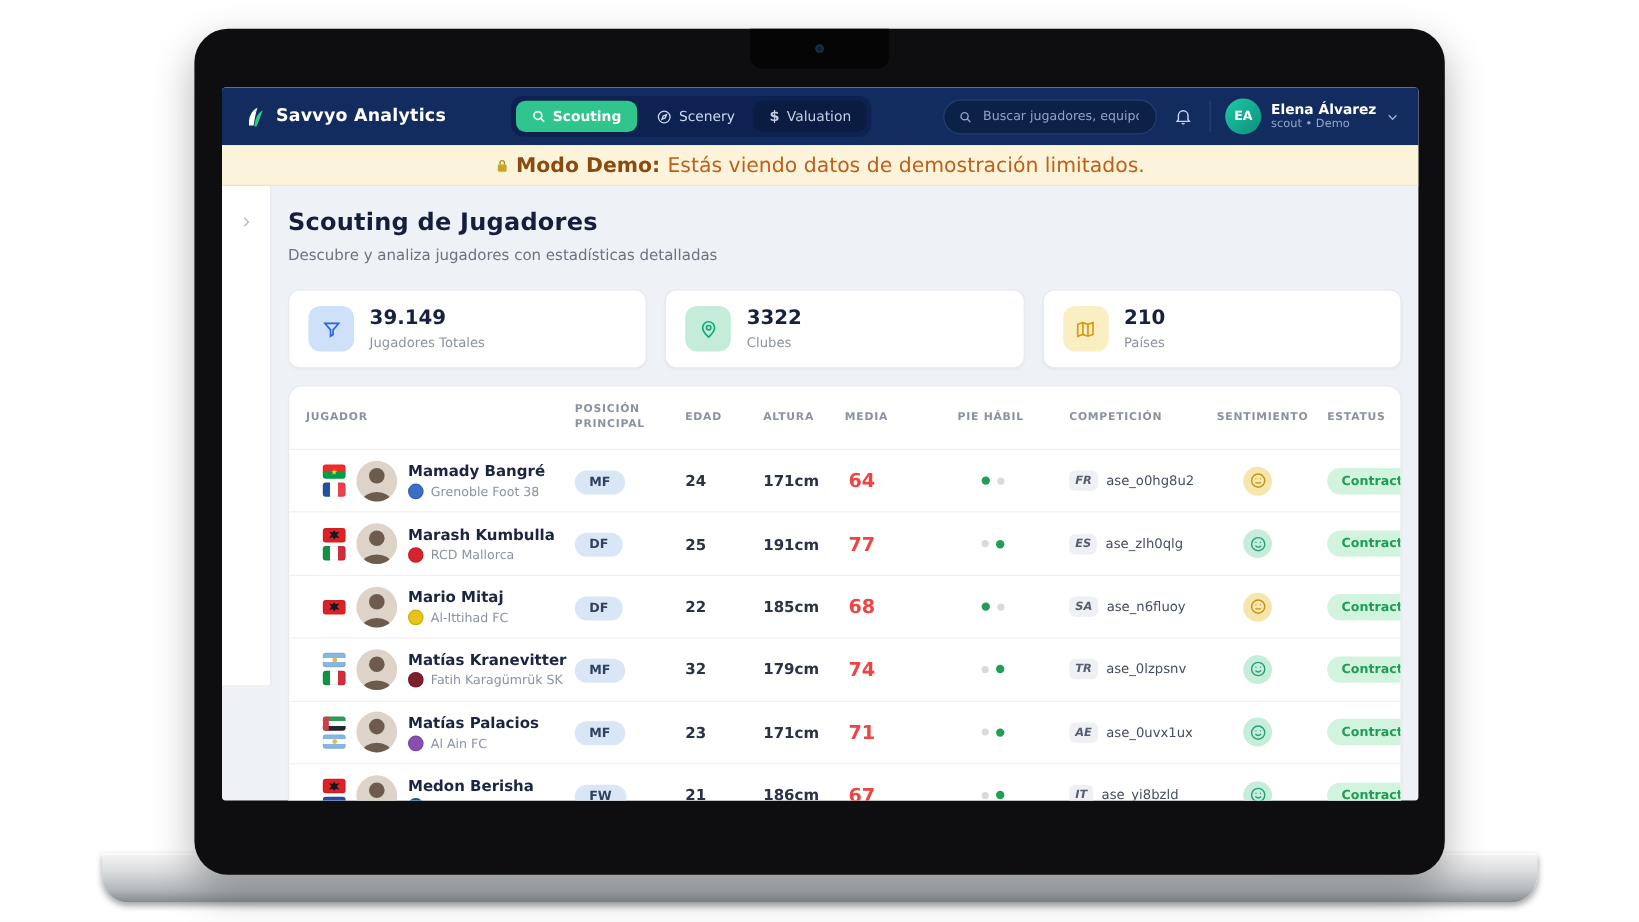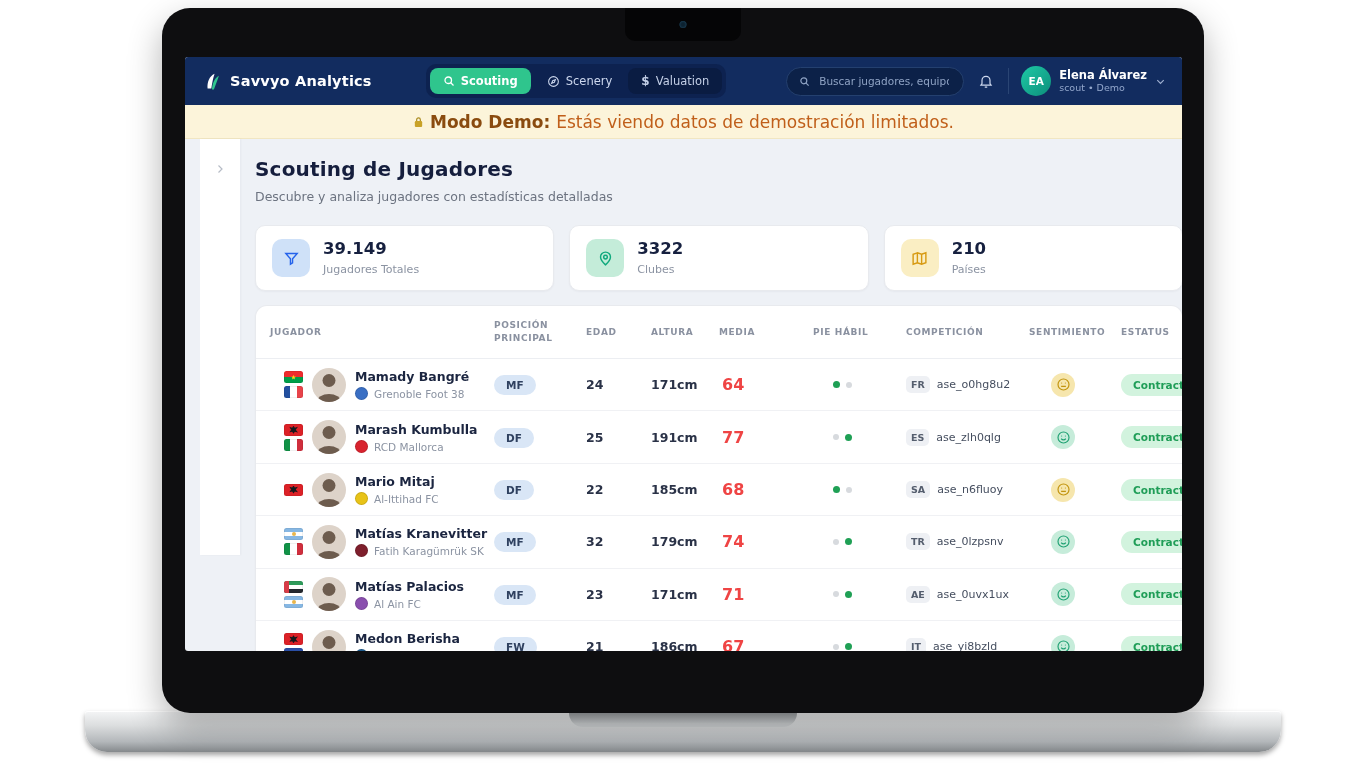--- a/index.html
+++ b/index.html
@@ -6,21 +6,21 @@
     font-family:"DejaVu Sans","Liberation Sans",sans-serif;}
   *{box-sizing:border-box;}
 
   
   .laptop{position:absolute;left:0;top:0;width:1366px;height:768px;}
   .base{position:absolute;left:85px;top:711px;width:1196px;height:41px;z-index:0;
     background:linear-gradient(180deg,#f4f5f6 0%,#dcdedf 35%,#b3b7ba 75%,#85898c 100%);
     border-radius:3px 3px 22px 22px;box-shadow:inset 0 1px 0 #fff,0 3px 5px rgba(0,0,0,.35);}
   .base-notch{position:absolute;left:50%;top:0;transform:translateX(-50%);width:228px;height:16px;
     background:linear-gradient(180deg,#94989b,#cfd2d4 80%);border-radius:0 0 14px 14px;}
-  .bezel{position:absolute;left:162px;top:8px;width:1042px;height:705px;background:#0e0e10;z-index:1;
+  .bezel{position:absolute;left:162px;top:24px;width:1042px;height:705px;background:#0e0e10;z-index:1;
     border-radius:28px;box-shadow:0 14px 34px rgba(0,0,0,.30);}
   .notch{position:absolute;left:50%;top:0;transform:translateX(-50%);width:116px;height:33px;
     background:#050506;border-radius:0 0 10px 10px;}
   .camera{position:absolute;left:50%;top:13px;transform:translateX(-50%);width:7px;height:7px;border-radius:50%;
     background:#0d2230;box-shadow:inset 0 0 2px #2a5a78;}
 
   
   .screen{position:absolute;left:23px;top:49px;width:997px;height:594px;background:#eef1f6;
     overflow:hidden;border-radius:3px;}
 
@@ -49,21 +49,21 @@
   .user-name{color:#fff;font-size:11.5px;font-weight:700;}
   .user-role{color:#93a7cc;font-size:9.5px;}
 
   
   .banner{height:34px;background:#fcf4da;display:flex;align-items:center;justify-content:center;gap:6px;
     font-size:17px;border-bottom:1px solid #f1e6c2;}
   .banner strong{color:#8a4b0f;font-weight:700;}
   .banner .msg{color:#c05f1a;}
 
   
-  .content{position:relative;height:416px;margin-left:15px;}
+  .content{position:relative;height:416px;}
   .side-strip{position:absolute;left:0;top:0;bottom:0;width:40px;background:#fff;
     box-shadow:1px 0 2px rgba(16,24,40,.04);}
   .collapse-btn{background:none;border:none;cursor:pointer;margin:22px 0 0 12px;padding:2px;}
   .main{position:absolute;left:55px;top:0;width:928px;}
   h1{margin:18px 0 0 0;font-size:20px;color:#151e3d;letter-spacing:.2px;}
   .subtitle{margin:8px 0 0 0;font-size:12.5px;color:#6c7380;}
 
   
   .stats{display:flex;gap:15px;margin-top:21px;}
   .stat-card{flex:1;background:#fff;border:1px solid #e8eaee;border-radius:10px;padding:13px 16px;
@@ -117,21 +117,21 @@
   .club-name{font-size:10.5px;color:#8b93a2;white-space:nowrap;}
   .pos-pill{display:inline-block;background:#d9e6f6;color:#2f4160;font-size:10.5px;font-weight:700;
     padding:4px 12px;border-radius:12px;}
   .c-age,.c-height{font-size:12.5px;font-weight:600;color:#2a3247;}
   .c-rating{font-size:16px;font-weight:600;color:#ef4444;padding-left:15px;}
   .c-foot{display:flex;gap:6px;align-items:center;padding-left:32px;}
   .dot{width:6px;height:6px;border-radius:50%;background:#d7dade;}
   .c-foot.foot-left .d1{background:#1fa055;width:7px;height:7px;}
   .c-foot.foot-right .d2{background:#1fa055;width:7px;height:7px;}
   .c-league{display:flex;align-items:center;gap:7px;}
-  .league-badge{background:#eef0f4;border-radius:5px;font-size:9.5px;font-weight:700;color:#555e6e;padding:3px 5px;}
+  .league-badge{background:#eef0f4;border-radius:5px;font-size:9.5px;font-weight:700;color:#555e6e;padding:3px 5px;font-style:italic;}
   .league-code{font-size:11px;color:#454e5f;white-space:nowrap;}
   .c-sent{display:flex;justify-content:center;padding-left:0;}
   .sent{width:24px;height:24px;border-radius:50%;display:flex;align-items:center;justify-content:center;}
   .sent .face{display:none;}
   .sent.sent-neutral{background:#f6e6ad;color:#c2940f;}
   .sent.sent-happy{background:#c6ecda;color:#22a274;}
   .sent-neutral .face-neutral{display:block;}
   .sent-happy .face-happy{display:block;}
   .c-status{display:flex;justify-content:flex-end;padding-right:4px;}
   .status-badge{background:#d2f3de;color:#1f9d57;font-size:10.5px;font-weight:700;padding:5px 12px;border-radius:12px;}

